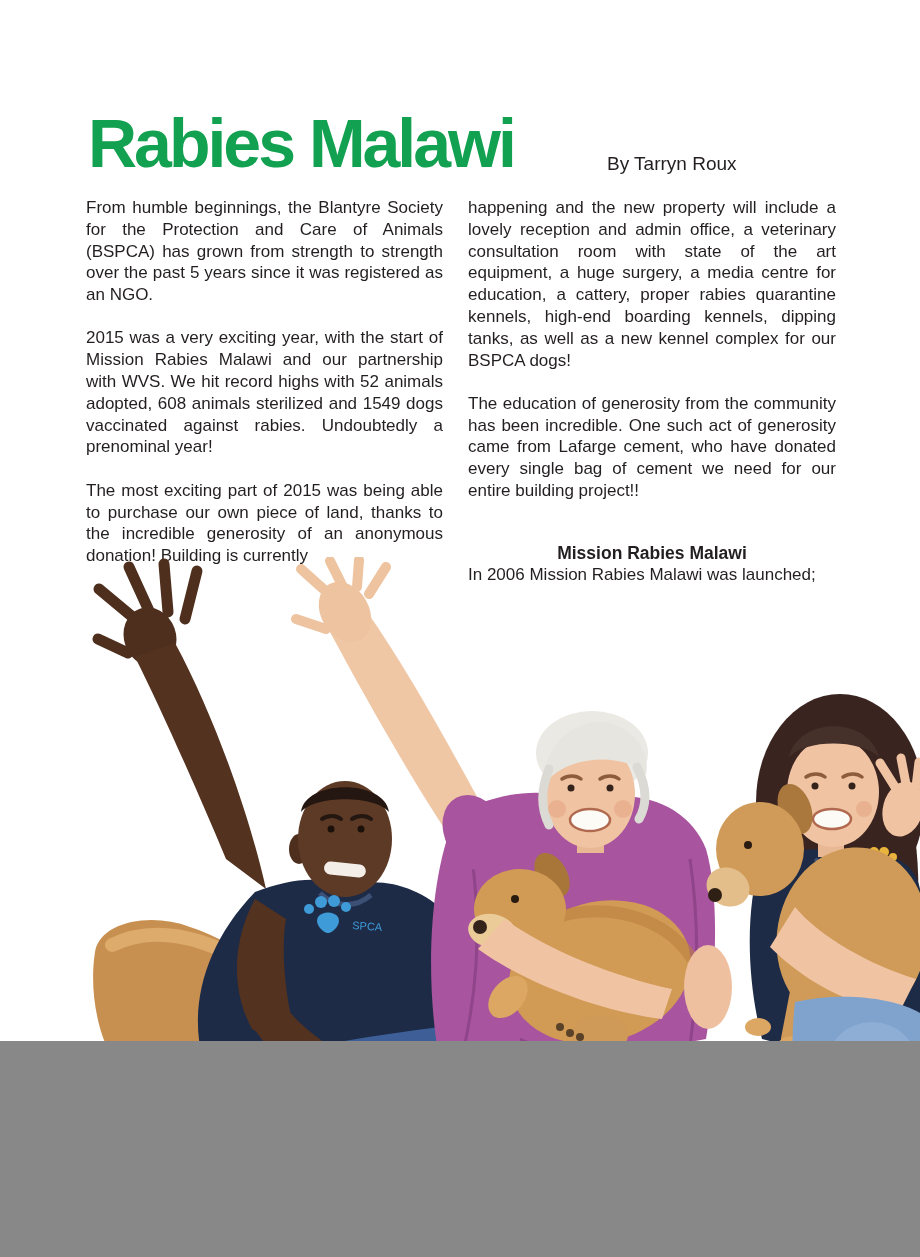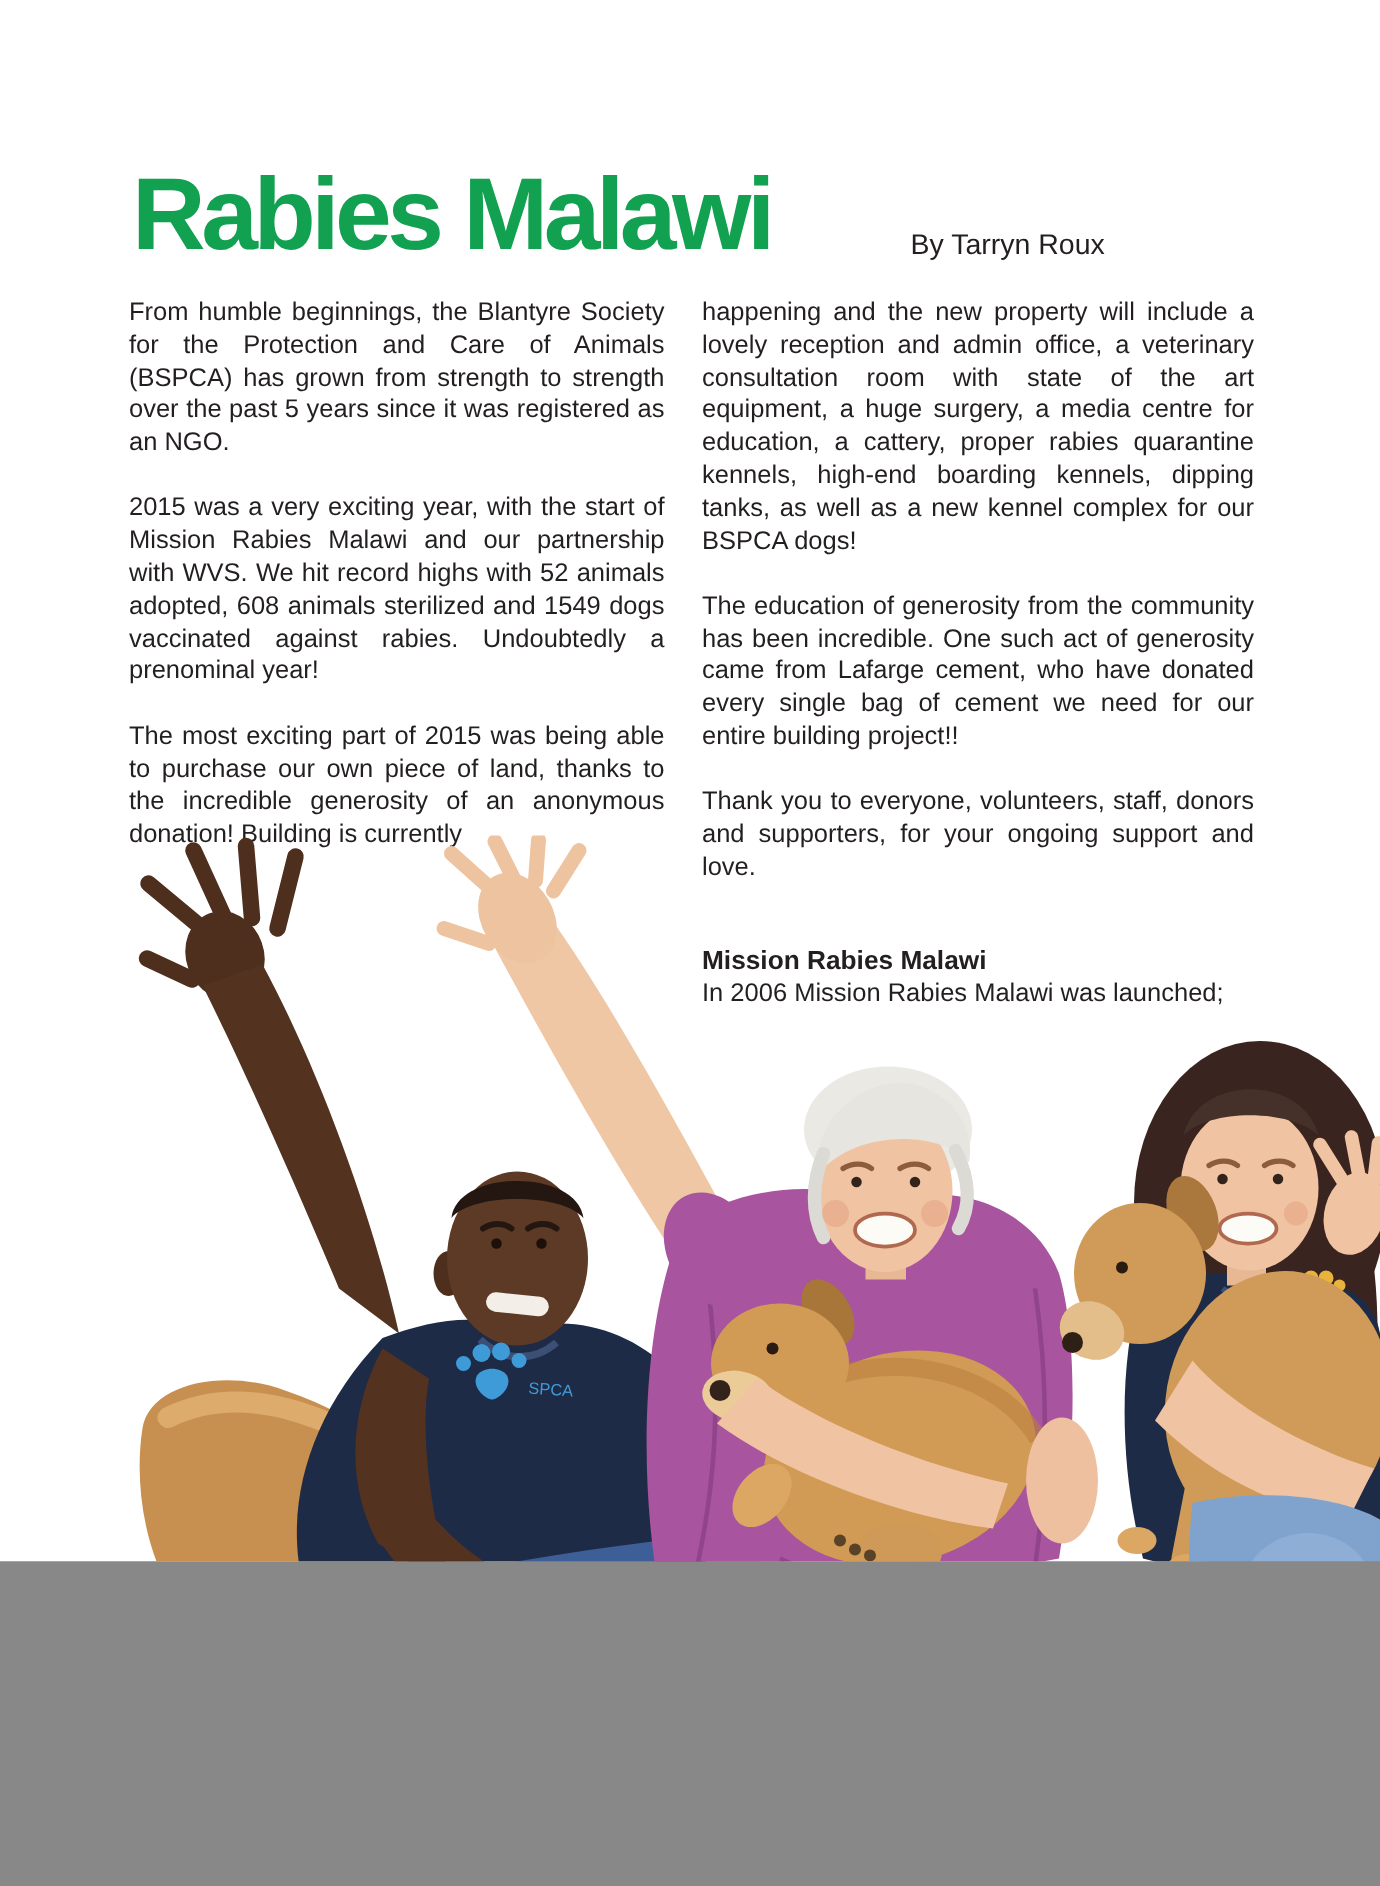--- a/index.html
+++ b/index.html
@@ -5,21 +5,21 @@
   html,body{margin:0;padding:0;background:#888;}
   .page{position:relative;width:920px;height:1041px;background:#fff;overflow:hidden;
         font-family:"Liberation Sans","DejaVu Sans",sans-serif;margin:0 auto;}
   .page-title{position:absolute;left:88px;top:104px;font-size:68px;font-weight:bold;
         color:#12a150;letter-spacing:-3px;white-space:nowrap;z-index:1;}
   .byline{position:absolute;left:607px;top:153px;font-size:19px;color:#231f20;z-index:1;}
   .col{position:absolute;top:197px;color:#231f20;z-index:1;}
   .col-left{left:86px;width:357px;}
   .col-right{left:468px;width:368px;}
   .col p{margin:0 0 21.5px 0;text-align:justify;font-size:17px;line-height:21.8px;}
-  .sub-heading{font-weight:bold;font-size:17.5px;line-height:22px;margin-top:40px;text-align:left;}
+  .sub-heading{font-weight:bold;font-size:17.5px;line-height:22px;margin-top:40px;text-align:center;}
   .sub-body{font-size:17px;line-height:21.8px;text-align:left;}
   .photo{position:absolute;left:0;top:557px;width:920px;height:700px;z-index:2;}
   .footer-eye{position:absolute;left:84px;top:1168px;width:66px;height:38px;z-index:3;}
   .footer-site{position:absolute;left:392px;top:1183px;font-size:16.5px;color:#ffffff;z-index:3;
         letter-spacing:.2px;}
 </style>
 </head>
 <body>
 
 <div class="page">
@@ -29,21 +29,20 @@
 
   <div class="col col-left">
     <p>From humble beginnings, the Blantyre Society for the Protection and Care of Animals (BSPCA) has grown from strength to strength over the past 5 years since it was registered as an NGO.</p>
     <p>2015 was a very exciting year, with the start of Mission Rabies Malawi and our partnership with WVS. We hit record highs with 52 animals adopted, 608 animals sterilized and 1549 dogs vaccinated against rabies. Undoubtedly a prenominal year!</p>
     <p>The most exciting part of 2015 was being able to purchase our own piece of land, thanks to the incredible generosity of an anonymous donation! Building is currently</p>
   </div>
 
   <div class="col col-right">
     <p>happening and the new property will include a lovely reception and admin office, a veterinary consultation room with state of the art equipment, a huge surgery, a media centre for education, a cattery, proper rabies quarantine kennels, high-end boarding kennels, dipping tanks, as well as a new kennel complex for our BSPCA dogs!</p>
     <p>The education of generosity from the community has been incredible. One such act of generosity came from Lafarge cement, who have donated every single bag of cement we need for our entire building project!!</p>
-    <p>Thank you to everyone, volunteers, staff, donors and supporters, for your ongoing support and love.</p>
     <div class="sub-heading">Mission Rabies Malawi</div>
     <div class="sub-body">In 2006 Mission Rabies Malawi was launched;</div>
   </div>
 
   <svg class="photo" viewBox="0 0 920 700">
     <defs>
       <linearGradient id="pav" x1="0" y1="0" x2="0" y2="1">
         <stop offset="0" stop-color="#ddd3c6"></stop>
           <stop offset="1" stop-color="#c8bcac"></stop>
       </linearGradient>

